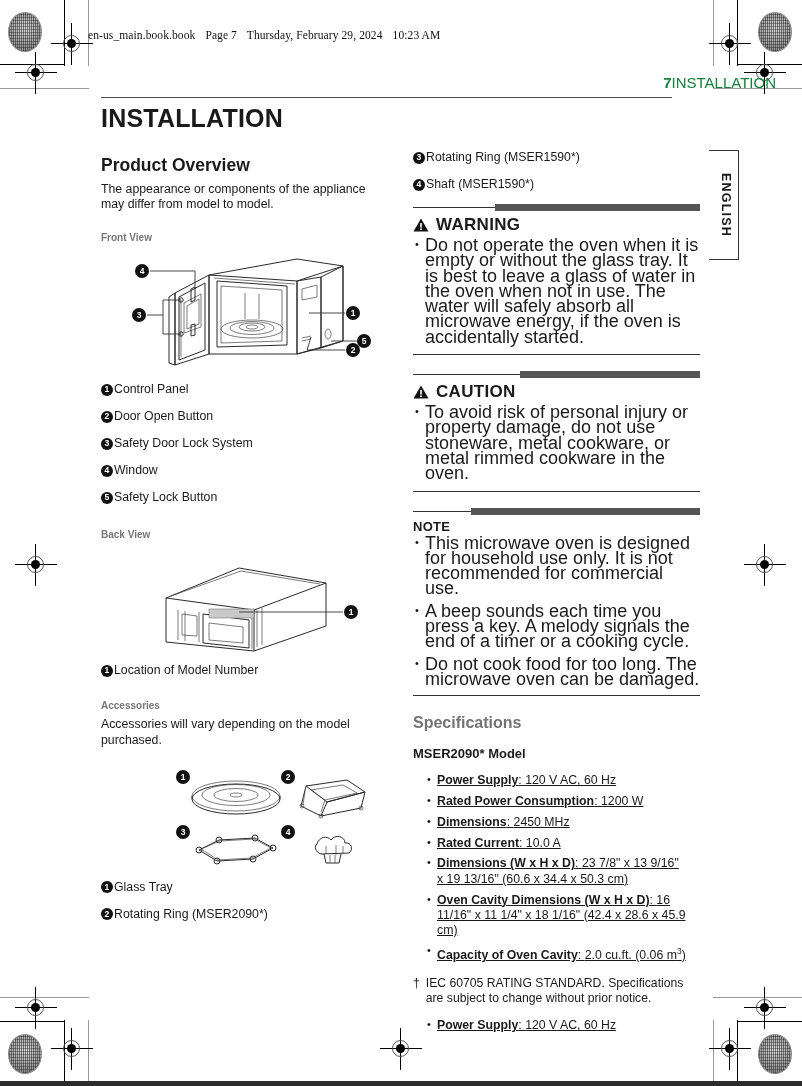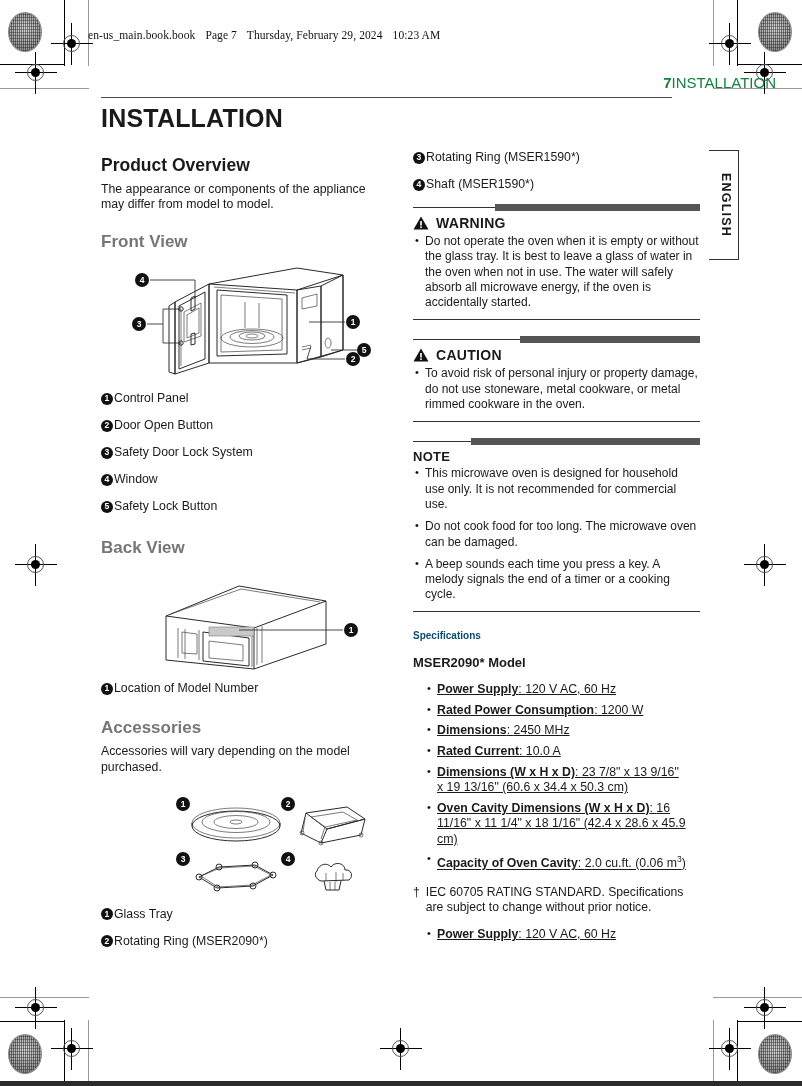--- a/index.html
+++ b/index.html
@@ -50,22 +50,22 @@
                  transform:translate(-50%,-50%) rotate(90deg);
                  font-size:12.5px; font-weight:bold; letter-spacing:1.2px; white-space:nowrap; }
 
   
   .col { position:absolute; top:104px; }
   .col-left  { left:101px;  width:290px; }
   .col-right { left:413px;  width:287px; }
 
   h1.doc-title { font-size:25px; font-weight:bold; margin:0 0 22px 0; letter-spacing:.2px; }
   h2.sec { font-size:17.5px; font-weight:bold; margin:0 0 6px 0; }
-  h3.sub { font-size:17px; font-weight:bold; color:#767676; margin:20px 0 6px 0; }
-  h3.sub.spec { color:#0c4a6e; font-size:10px; }
+  h3.sub { font-size:10px; font-weight:bold; color:#767676; margin:20px 0 6px 0; }
+  h3.sub.spec { color:#737373; font-size:16px; }
   p.body { font-size:12.3px; line-height:15.2px; margin:0 0 4px 0; }
 
   
   .numlist { margin:10px 0 0 0; padding:0; list-style:none; }
   .numlist li { font-size:12.3px; line-height:15px; margin-bottom:12px;
                 display:flex; align-items:flex-start; }
   .bullnum { flex:0 0 auto; width:12px; height:12px; border-radius:50%;
              background:#111; color:#fff; font-size:8.6px; font-weight:bold;
              display:flex; align-items:center; justify-content:center;
              margin-top:1.5px; margin-right:1px; }
@@ -78,27 +78,27 @@
   .ln { fill:none; stroke:#2a2a2a; stroke-width:1; stroke-linejoin:round; }
   .ln-thin { fill:none; stroke:#444; stroke-width:.7; }
   .leader { stroke:#333; stroke-width:.9; }
 
   
   .alert { margin-top:16px; }
   .alert .topbar { position:relative; height:7px; }
   .alert .topbar .thin { position:absolute; left:0; top:3px; width:100%; height:1px; background:#333; }
   .alert .topbar .thick { position:absolute; right:0; top:0; height:7px; background:#555; }
   .alert .head { display:flex; align-items:center; gap:7px; margin:4px 0 3px 0; }
-  .alert .head .ttl { font-size:14px; font-weight:bold; letter-spacing:.3px; }
+  .alert .head .ttl { font-size:17px; font-weight:bold; letter-spacing:.3px; }
   .tri { width:16px; height:14px; position:relative; }
   .tri svg { display:block; }
   .rule-btm { height:1px; background:#333; margin-top:9px; }
 
   ul.bul { margin:0; padding:0; list-style:none; }
-  ul.bul > li { position:relative; padding-left:12px; font-size:12px;
+  ul.bul > li { position:relative; padding-left:12px; font-size:18px;
                 line-height:15.3px; margin-bottom:7px; }
   ul.bul > li:before { content:"\2022"; position:absolute; left:2px; top:-1px;
                        font-size:11px; color:#111; }
 
   .note .head .ttl { font-size:13px; }
 
   
   .modelhead { font-size:13px; font-weight:bold; margin:14px 0 5px 0; }
   ul.spec { margin:12px; padding:0; list-style:none;text-decoration:underline; }
   ul.spec > li { position:relative; padding-left:12px; font-size:12.3px;
@@ -500,22 +500,22 @@
   <div class="alert note">
     <div class="topbar">
         <div class="thin"></div>
         <div class="thick" style="width:229px;"></div>
       </div>
     <div class="head" style="margin-bottom:2px;">
       <span class="ttl">NOTE</span>
     </div>
     <ul class="bul">
       <li>This microwave oven is designed for household use only. It is not recommended for commercial use.</li>
+      <li>A beep sounds each time you press a key. A melody signals the end of a timer or a cooking cycle.</li>
       <li>Do not cook food for too long. The microwave oven can be damaged.</li>
-      <li>A beep sounds each time you press a key. A melody signals the end of a timer or a cooking cycle.</li>
     </ul>
     <div class="rule-btm" style="margin-top:8px;"></div>
   </div>
 
   <h3 class="sub spec" style="margin-top:18px;">Specifications</h3>
 
   <div class="modelhead">MSER2090* Model</div>
   <ul class="spec">
     <li>
       <b>Power Supply</b><span>: </span><span>120 V AC, 60 Hz</span>

